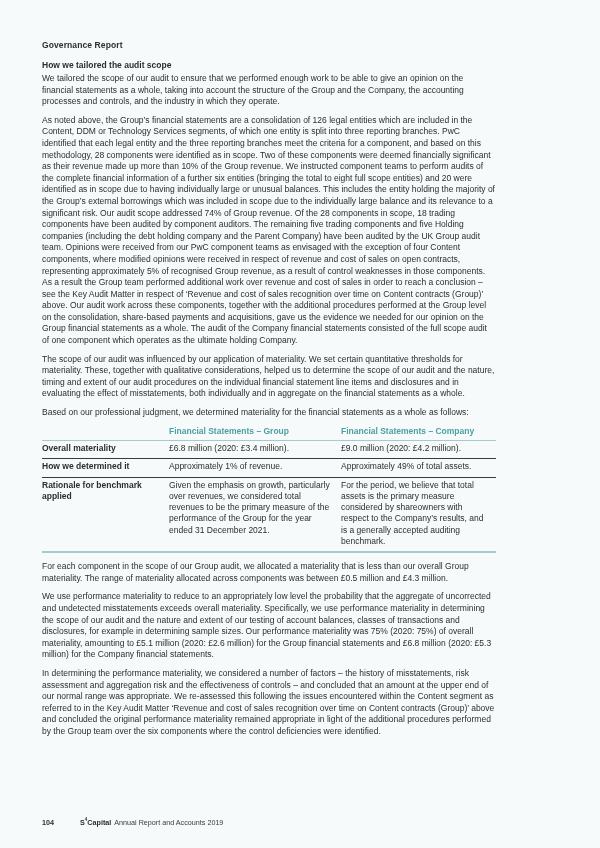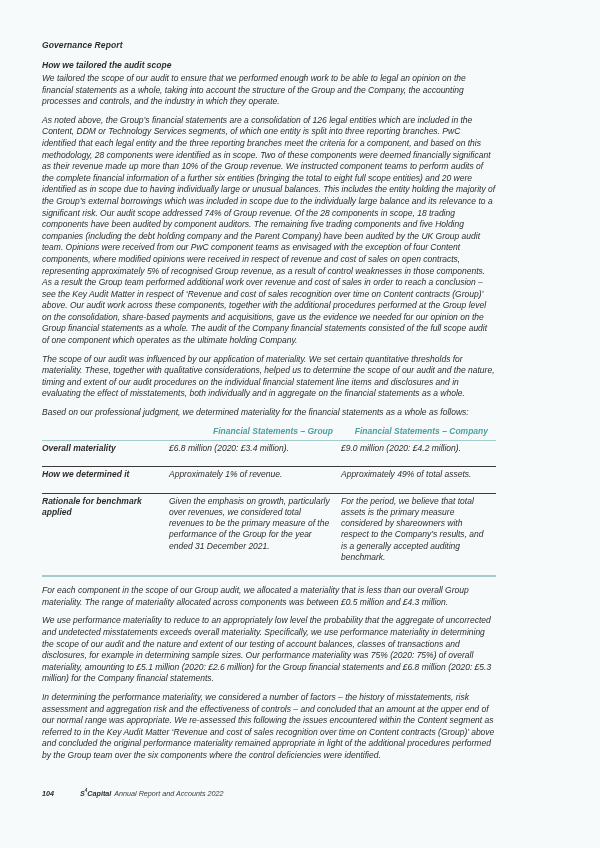--- a/index.html
+++ b/index.html
@@ -9,21 +9,20 @@
     font-family: "Liberation Sans", sans-serif;
     color: #2d2d2d;
     -webkit-font-smoothing: antialiased;
   }
   .page {
     position: relative;
     width: 568px; height: 848px;
     box-sizing: border-box;
     padding: 40px 72px 0 42px;
     overflow: hidden;
-    font-style: italic;
   }
   .eyebrow {
     font-size: 8.5px; font-weight: bold;
     letter-spacing: 0.1px;
     margin: 0 0 10px 0;
   }
   h1.title {
     font-size: 15.5px; font-weight: bold;
     line-height: 17px;
     letter-spacing: -0.2px;
@@ -53,51 +52,50 @@
   }
   .mat-row {
     display: grid;
     grid-template-columns: 127px 172px 1fr;
   }
   .mat-row.head .cell {
     color: #4ba0a3;
     font-weight: bold;
     padding: 0 8px 3px 0;
     border-bottom: 1px solid #a3cbce;
-    text-align: right;
   }
   .mat-row.body .cell {
-    padding: 2px 10px 12px 0;
+    padding: 2px 10px 4px 0;
     border-bottom: 1px solid #3a3a3a;
   }
   .mat-row.body:last-child .cell { border-bottom: none; }
   .cell.label { font-weight: bold; }
   
   .footer {
     position: absolute;
-    left: 42px; top: 789px;
+    left: 42px; top: 818px;
     display: flex; align-items: center;
     font-size: 7.2px;
   }
   .footer .page-num { font-weight: bold; }
   .footer .brand { font-weight: bold; margin-left: 26px; }
   .footer .brand sup { font-size: 4.5px; line-height: 0; position: relative; top: -0.5px; }
   .footer .footer-text { margin-left: 3px; color: #3a3a3a; }
 </style>
 </head>
 <body>
 
 <div class="page">
 
   <div class="eyebrow">Governance Report</div>
 
 
   <h2 class="sec-heading">How we tailored the audit scope</h2>
 
-  <p class="body-text">We tailored the scope of our audit to ensure that we performed enough work to be able to legal an opinion on the financial statements as a whole, taking into account the structure of the Group and the Company, the accounting processes and controls, and the industry in which they operate.</p>
+  <p class="body-text">We tailored the scope of our audit to ensure that we performed enough work to be able to give an opinion on the financial statements as a whole, taking into account the structure of the Group and the Company, the accounting processes and controls, and the industry in which they operate.</p>
 
   <p class="body-text">As noted above, the Group’s financial statements are a consolidation of 126 legal entities which are included in the Content, DDM or Technology Services segments, of which one entity is split into three reporting branches. PwC identified that each legal entity and the three reporting branches meet the criteria for a component, and based on this methodology, 28 components were identified as in scope. Two of these components were deemed financially significant as their revenue made up more than 10% of the Group revenue. We instructed component teams to perform audits of the complete financial information of a further six entities (bringing the total to eight full scope entities) and 20 were identified as in scope due to having individually large or unusual balances. This includes the entity holding the majority of the Group’s external borrowings which was included in scope due to the individually large balance and its relevance to a significant risk. Our audit scope addressed 74% of Group revenue. Of the 28 components in scope, 18 trading components have been audited by component auditors. The remaining five trading components and five Holding companies (including the debt holding company and the Parent Company) have been audited by the UK Group audit team. Opinions were received from our PwC component teams as envisaged with the exception of four Content components, where modified opinions were received in respect of revenue and cost of sales on open contracts, representing approximately 5% of recognised Group revenue, as a result of control weaknesses in those components. As a result the Group team performed additional work over revenue and cost of sales in order to reach a conclusion – see the Key Audit Matter in respect of ‘Revenue and cost of sales recognition over time on Content contracts (Group)’ above. Our audit work across these components, together with the additional procedures performed at the Group level on the consolidation, share-based payments and acquisitions, gave us the evidence we needed for our opinion on the Group financial statements as a whole. The audit of the Company financial statements consisted of the full scope audit of one component which operates as the ultimate holding Company.</p>
 
 
   <p class="body-text">The scope of our audit was influenced by our application of materiality. We set certain quantitative thresholds for materiality. These, together with qualitative considerations, helped us to determine the scope of our audit and the nature, timing and extent of our audit procedures on the individual financial statement line items and disclosures and in evaluating the effect of misstatements, both individually and in aggregate on the financial statements as a whole.</p>
 
   <p class="body-text">Based on our professional judgment, we determined materiality for the financial statements as a whole as follows:</p>
 
   <div class="mat-table">
     <div class="mat-row head">
@@ -124,16 +122,16 @@
 
   <p class="body-text">For each component in the scope of our Group audit, we allocated a materiality that is less than our overall Group materiality. The range of materiality allocated across components was between £0.5 million and £4.3 million.</p>
 
   <p class="body-text">We use performance materiality to reduce to an appropriately low level the probability that the aggregate of uncorrected and undetected misstatements exceeds overall materiality. Specifically, we use performance materiality in determining the scope of our audit and the nature and extent of our testing of account balances, classes of transactions and disclosures, for example in determining sample sizes. Our performance materiality was 75% (2020: 75%) of overall materiality, amounting to £5.1 million (2020: £2.6 million) for the Group financial statements and £6.8 million (2020: £5.3 million) for the Company financial statements.</p>
 
   <p class="body-text">In determining the performance materiality, we considered a number of factors – the history of misstatements, risk assessment and aggregation risk and the effectiveness of controls – and concluded that an amount at the upper end of our normal range was appropriate. We re-assessed this following the issues encountered within the Content segment as referred to in the Key Audit Matter ‘Revenue and cost of sales recognition over time on Content contracts (Group)’ above and concluded the original performance materiality remained appropriate in light of the additional procedures performed by the Group team over the six components where the control deficiencies were identified.</p>
 
   <div class="footer">
     <span class="page-num">104</span>
     <span class="brand"><span>S</span><sup>4</sup><span>Capital</span></span>
-    <span class="footer-text">Annual Report and Accounts 2022</span>
+    <span class="footer-text">Annual Report and Accounts 2019</span>
   </div>
 
 </div>
 
 </body></html>

